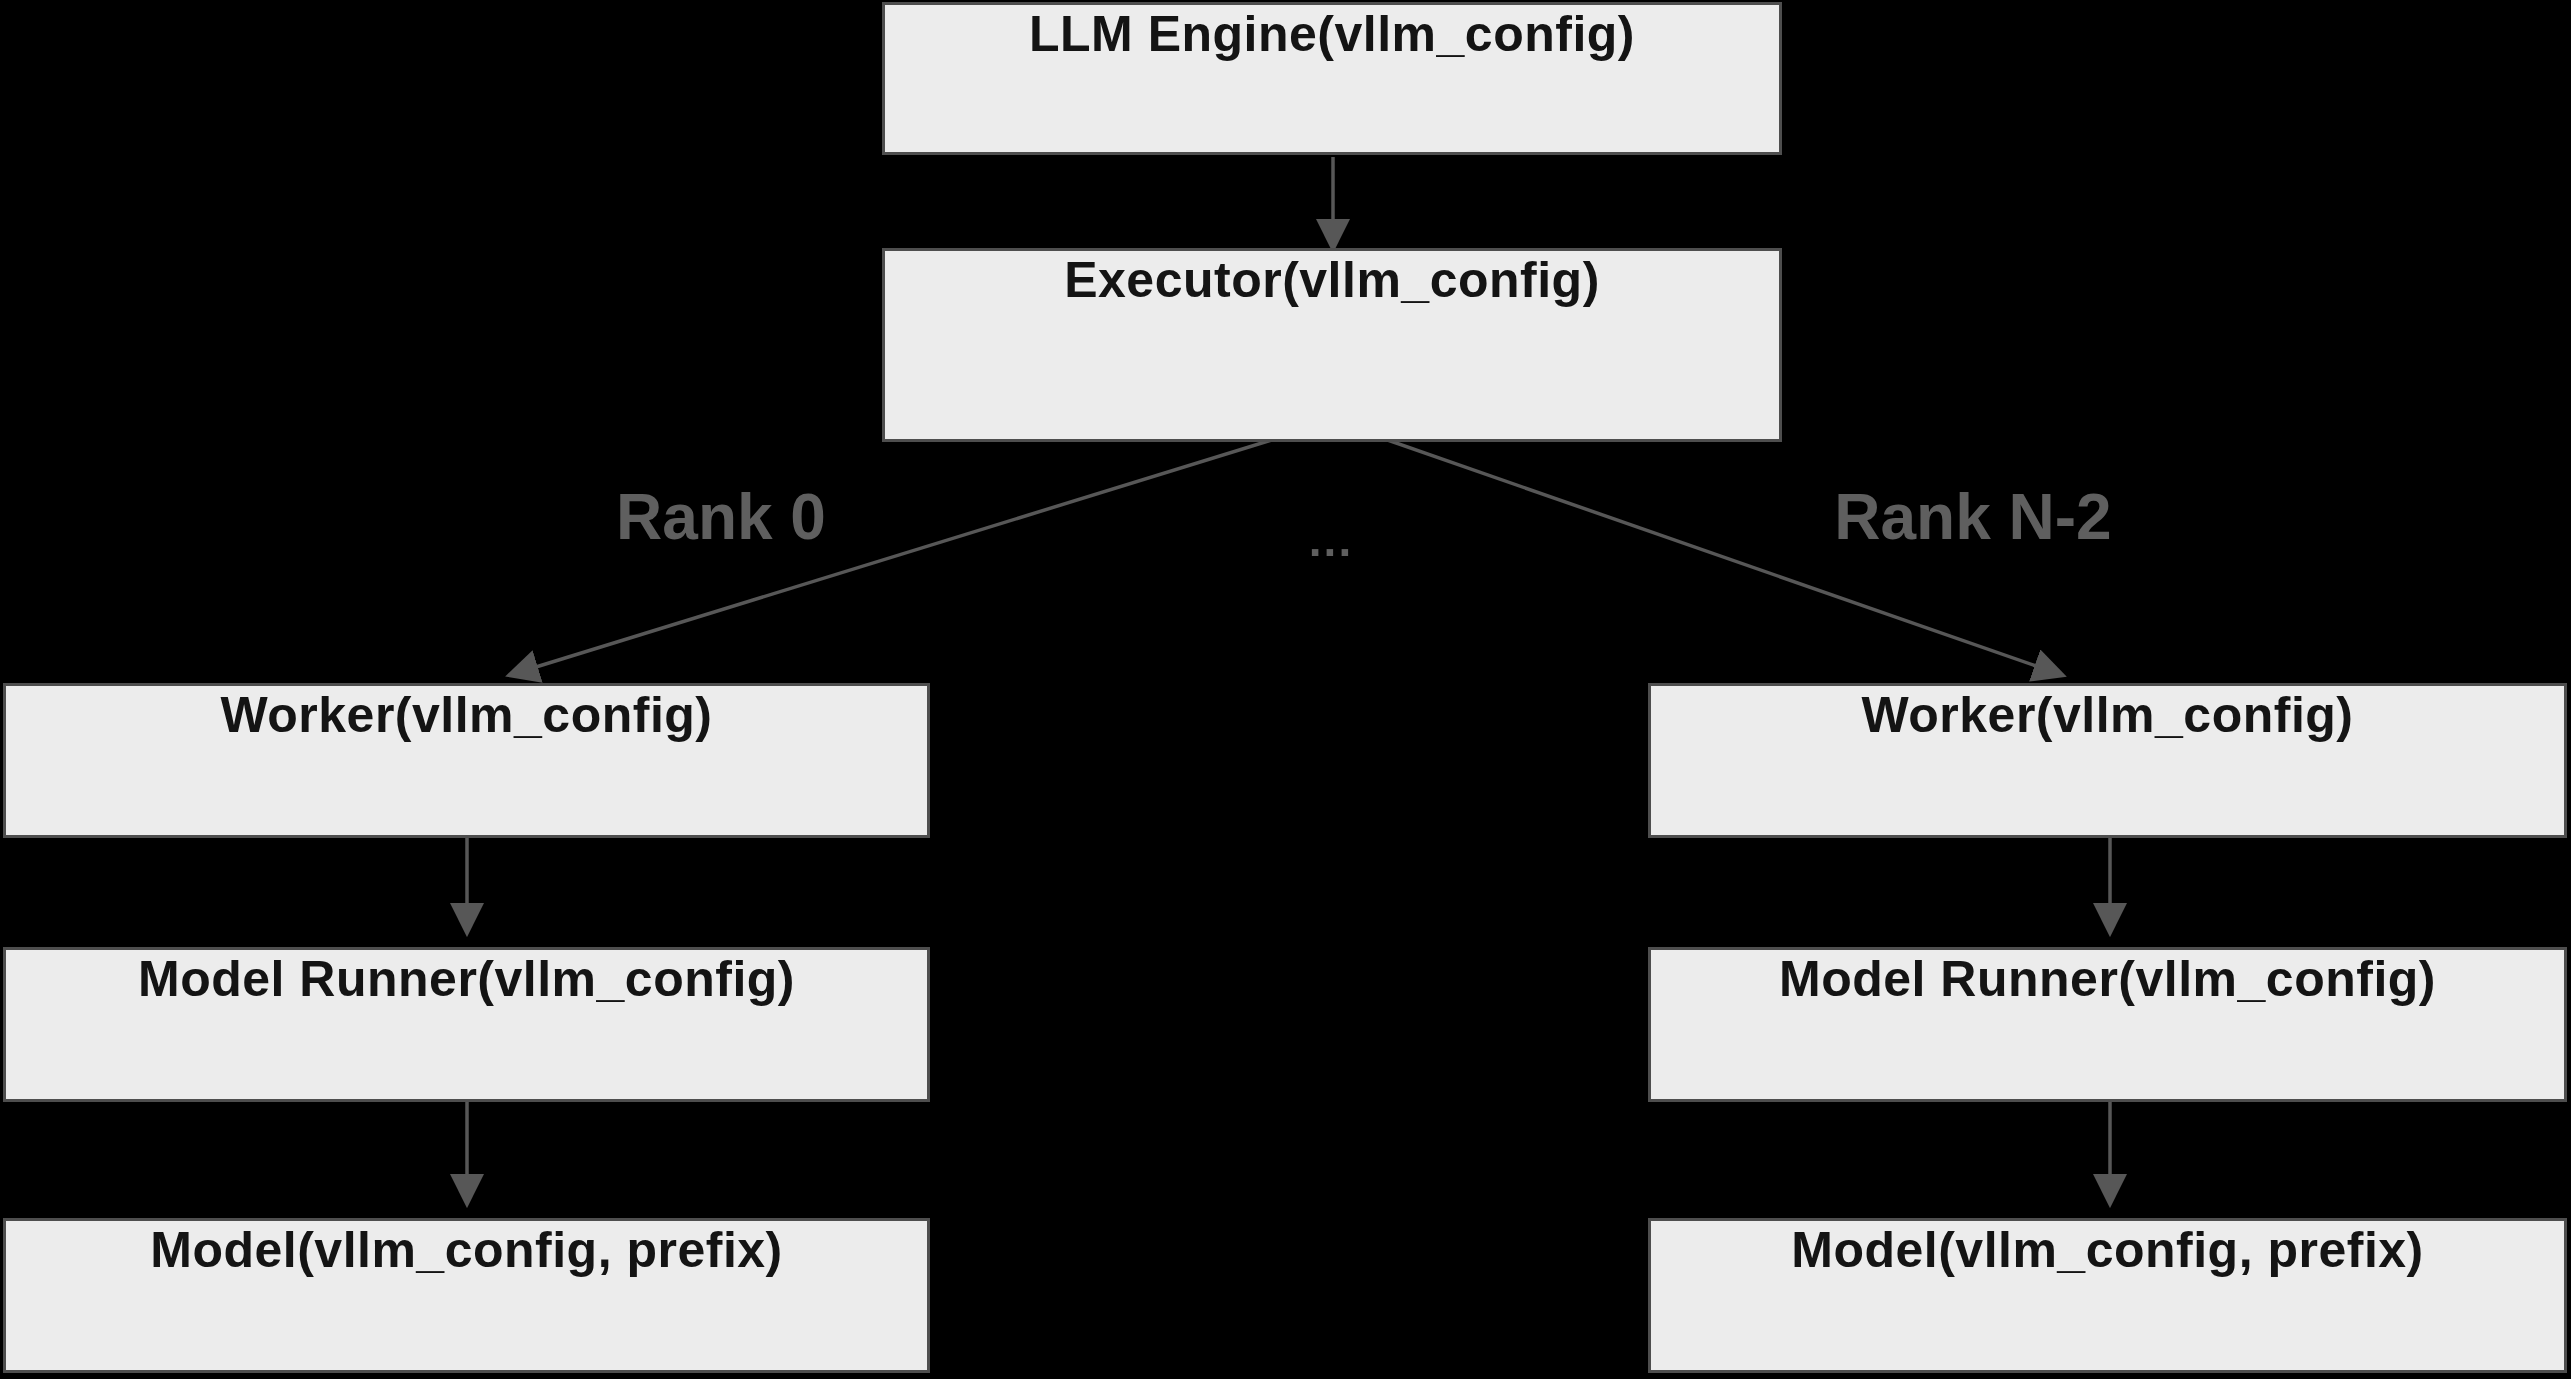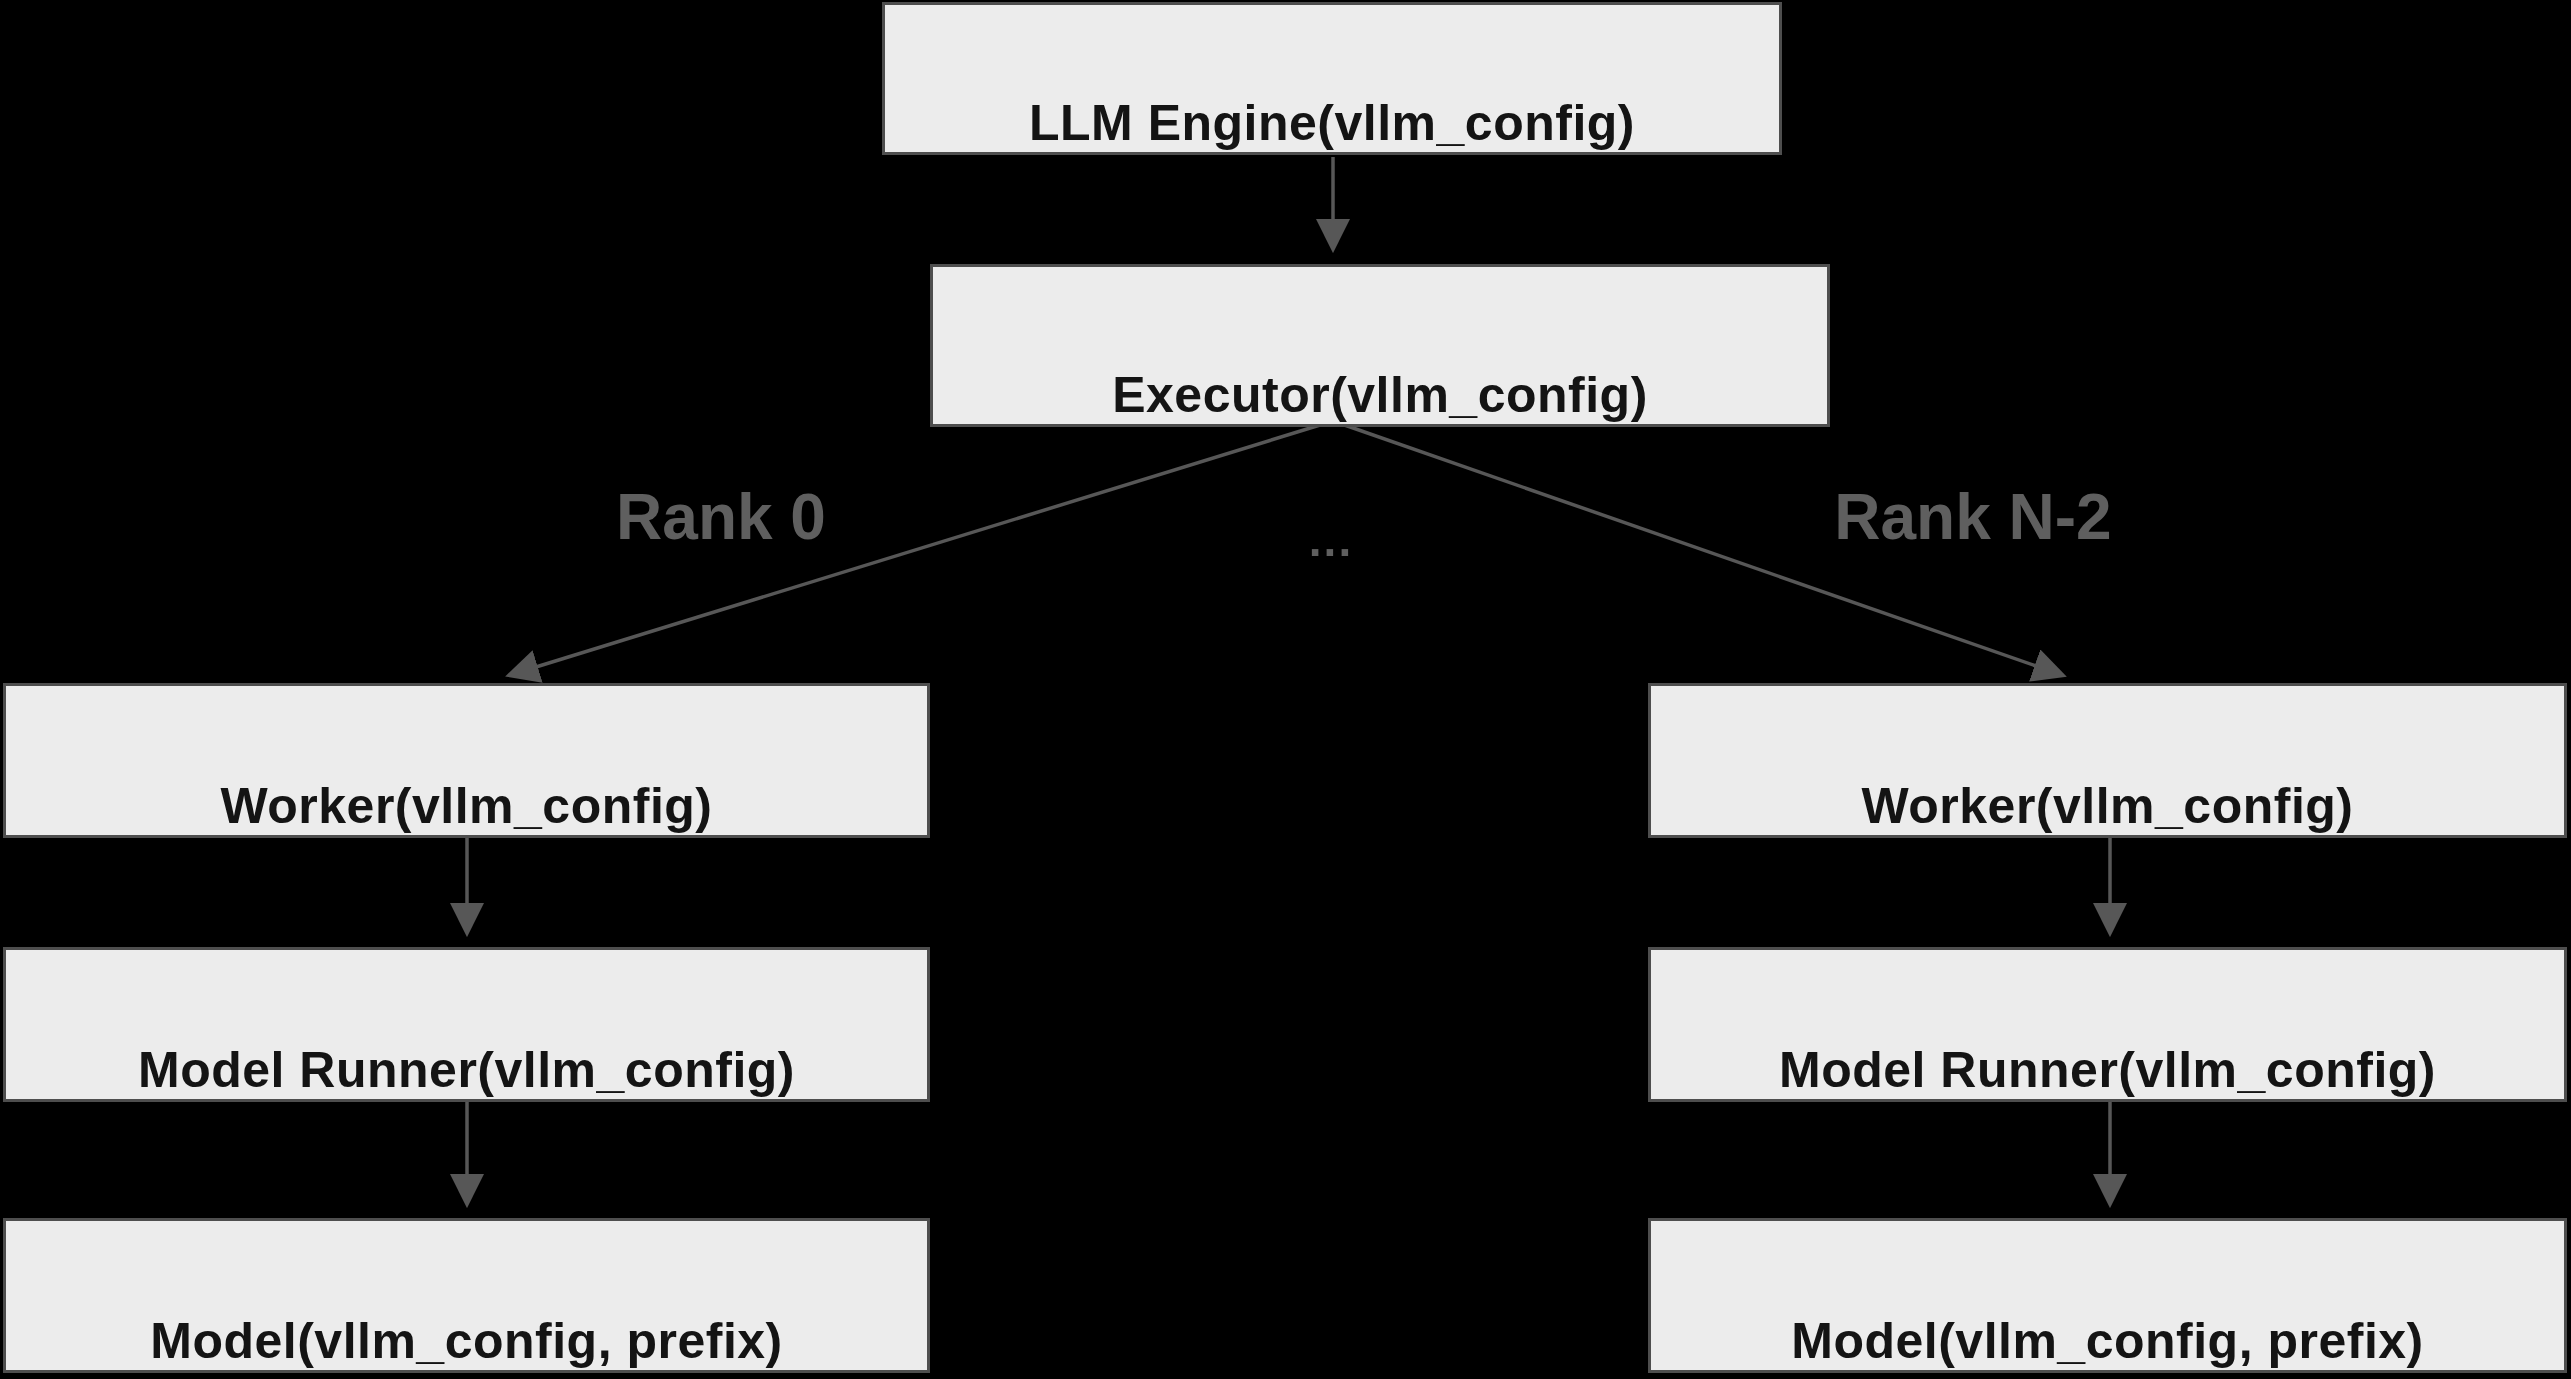--- a/index.html
+++ b/index.html
@@ -25,29 +25,29 @@
   }
   .node {
     position: absolute;
     box-sizing: border-box;
     background: #ececec;
     border: 3px solid #4e4e4e;
     color: #141414;
     font-size: 50px;
     font-weight: 600;
     display: flex;
-    align-items: flex-end;
+    align-items: flex-start;
     justify-content: center;
     text-align: center;
     white-space: nowrap;
     letter-spacing: 0.5px;
   }
   
   .n-llm      { left: 882px;  top: 2px;    width: 900px; height: 153px; }
-  .n-executor { left: 882px;  top: 264px;  width: 900px; height: 163px; margin-left: 48px; }
+  .n-executor { left: 882px;  top: 248px;  width: 900px; height: 194px; }
   
   .n-worker0  { left: 3px;    top: 683px;  width: 927px; height: 155px; }
   .n-runner0  { left: 3px;    top: 947px;  width: 927px; height: 155px; }
   .n-model0   { left: 3px;    top: 1218px; width: 927px; height: 155px; }
   
   .n-workern  { left: 1648px; top: 683px;  width: 919px; height: 155px; }
   .n-runnern  { left: 1648px; top: 947px;  width: 919px; height: 155px; }
   .n-modeln   { left: 1648px; top: 1218px; width: 919px; height: 155px; }
 
   .edge-label {

